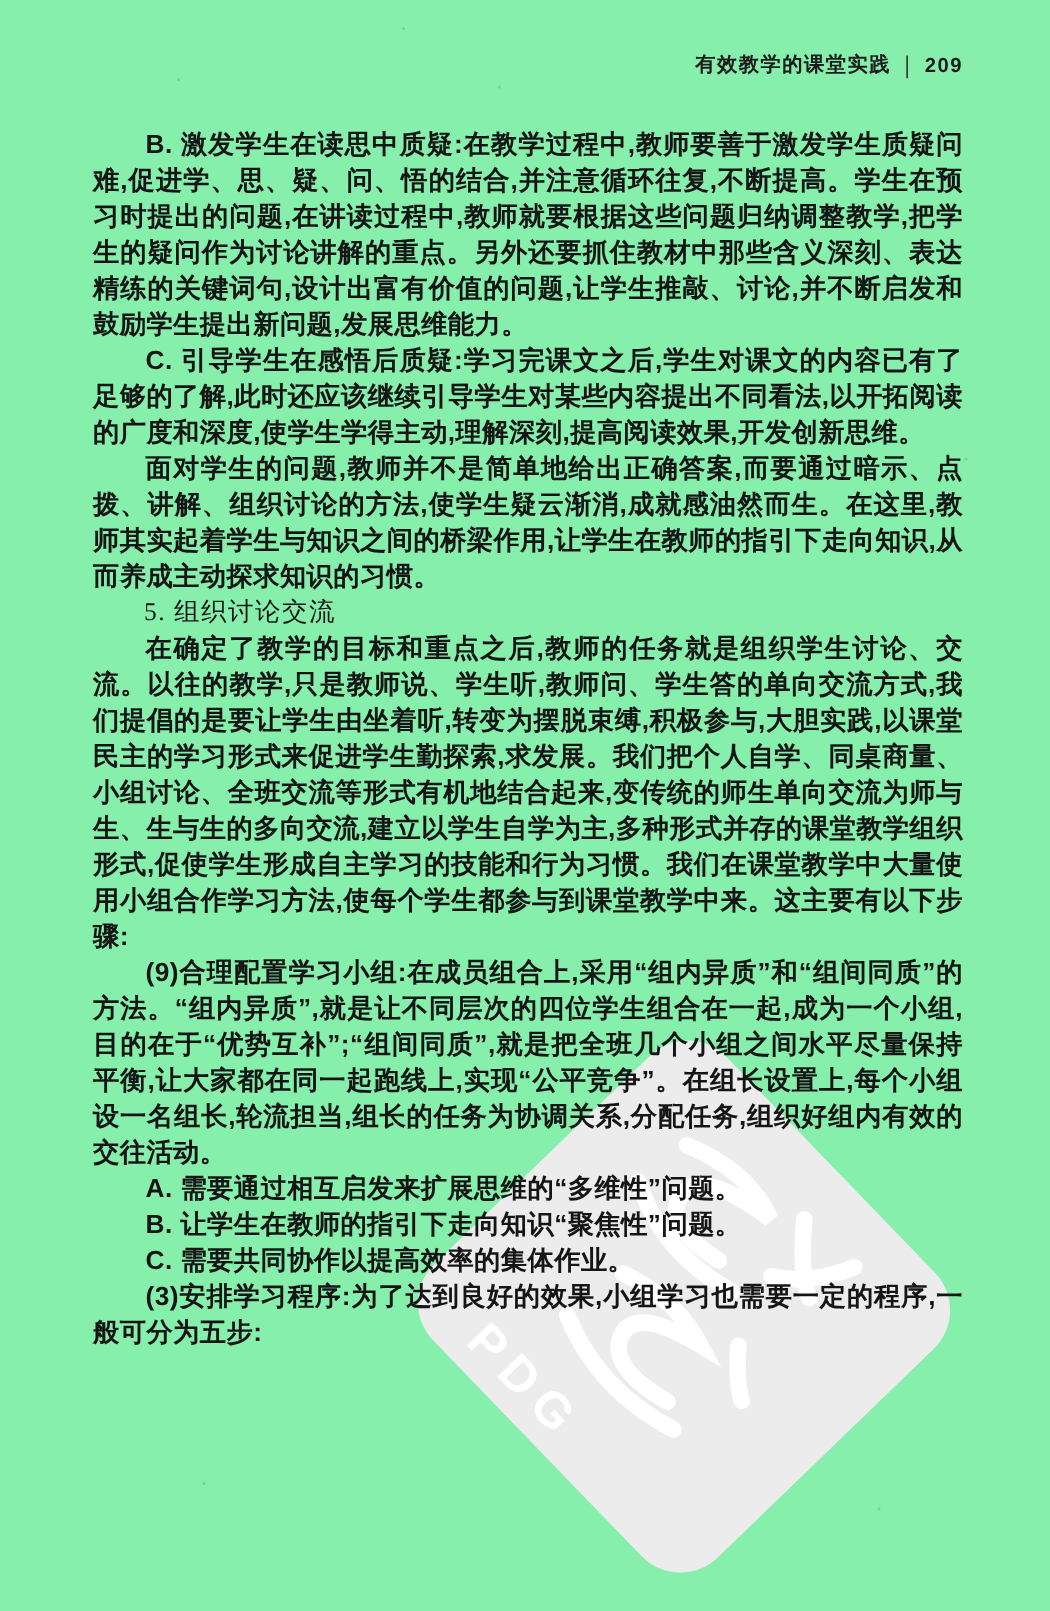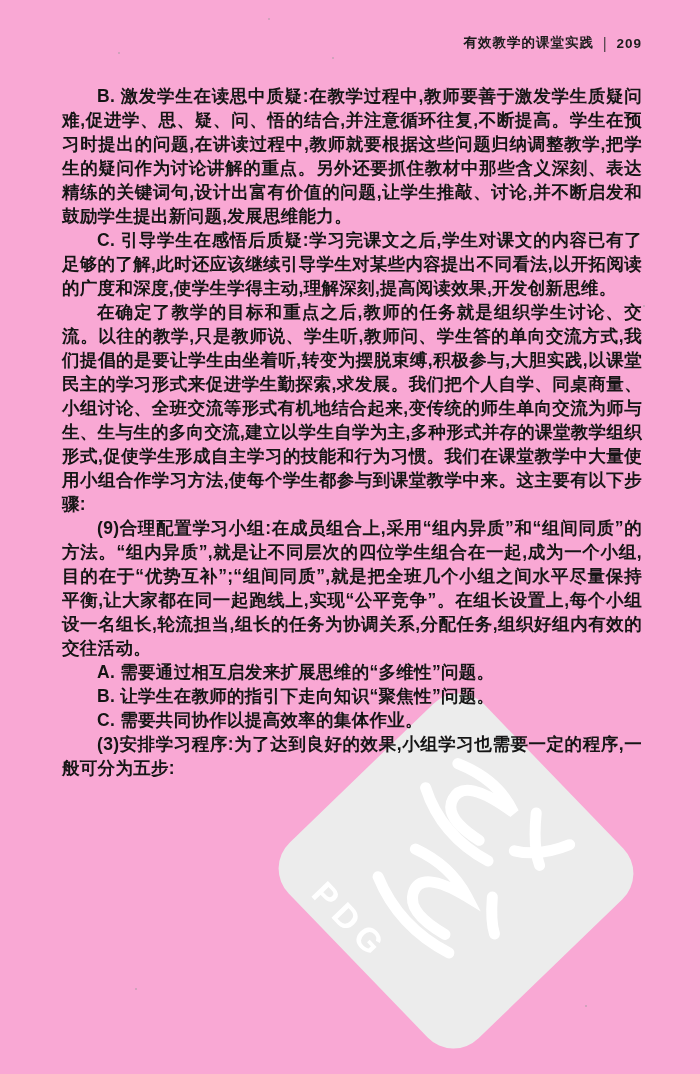--- a/index.html
+++ b/index.html
@@ -1,19 +1,19 @@
 <!DOCTYPE html>
 <html><head>
 <meta charset="utf-8">
 <style>
   html,body{margin:0;padding:0;background:#888;}
   .page{
     position:relative;
     width:700px;height:1074px;
-    background:#f9a8d4;
+    background:#86efac;
     overflow:hidden;
     font-family:"Liberation Sans",sans-serif;
     color:#151515;
   }
   
   .header{
     position:absolute;top:34px;right:58px;
     display:flex;align-items:center;gap:9px;
     font-size:13.5px;font-weight:600;color:#1c1c1c;
     z-index:2;letter-spacing:1px;
@@ -80,20 +80,22 @@
         <path d="M92 150 q36 -14 70 -4 q-52 14 -40 36 q10 18 52 6 M86 196 q50 20 104 2"></path>
         <path d="M180 128 q16 18 28 24"></path>
       </g>
     </svg>
     <div class="wm-label">PDG</div>
   </div>
 
   <div class="body-text">
     <p class="para">B. 激发学生在读思中质疑:在教学过程中,教师要善于激发学生质疑问难,促进学、思、疑、问、悟的结合,并注意循环往复,不断提高。学生在预习时提出的问题,在讲读过程中,教师就要根据这些问题归纳调整教学,把学生的疑问作为讨论讲解的重点。另外还要抓住教材中那些含义深刻、表达精练的关键词句,设计出富有价值的问题,让学生推敲、讨论,并不断启发和鼓励学生提出新问题,发展思维能力。</p>
     <p class="para">C. 引导学生在感悟后质疑:学习完课文之后,学生对课文的内容已有了足够的了解,此时还应该继续引导学生对某些内容提出不同看法,以开拓阅读的广度和深度,使学生学得主动,理解深刻,提高阅读效果,开发创新思维。</p>
+    <p class="para">面对学生的问题,教师并不是简单地给出正确答案,而要通过暗示、点拨、讲解、组织讨论的方法,使学生疑云渐消,成就感油然而生。在这里,教师其实起着学生与知识之间的桥梁作用,让学生在教师的指引下走向知识,从而养成主动探求知识的习惯。</p>
+    <p class="heading">5. 组织讨论交流</p>
     <p class="para">在确定了教学的目标和重点之后,教师的任务就是组织学生讨论、交流。以往的教学,只是教师说、学生听,教师问、学生答的单向交流方式,我们提倡的是要让学生由坐着听,转变为摆脱束缚,积极参与,大胆实践,以课堂民主的学习形式来促进学生勤探索,求发展。我们把个人自学、同桌商量、小组讨论、全班交流等形式有机地结合起来,变传统的师生单向交流为师与生、生与生的多向交流,建立以学生自学为主,多种形式并存的课堂教学组织形式,促使学生形成自主学习的技能和行为习惯。我们在课堂教学中大量使用小组合作学习方法,使每个学生都参与到课堂教学中来。这主要有以下步骤:</p>
     <p class="para">(9)合理配置学习小组:在成员组合上,采用“组内异质”和“组间同质”的方法。“组内异质”,就是让不同层次的四位学生组合在一起,成为一个小组,目的在于“优势互补”;“组间同质”,就是把全班几个小组之间水平尽量保持平衡,让大家都在同一起跑线上,实现“公平竞争”。在组长设置上,每个小组设一名组长,轮流担当,组长的任务为协调关系,分配任务,组织好组内有效的交往活动。</p>
     <p class="para">A. 需要通过相互启发来扩展思维的“多维性”问题。</p>
     <p class="para">B. 让学生在教师的指引下走向知识“聚焦性”问题。</p>
     <p class="para">C. 需要共同协作以提高效率的集体作业。</p>
     <p class="para">(3)安排学习程序:为了达到良好的效果,小组学习也需要一定的程序,一般可分为五步:</p>
   </div>
 
   <span class="speck s1"></span>
   <span class="speck s2"></span>

